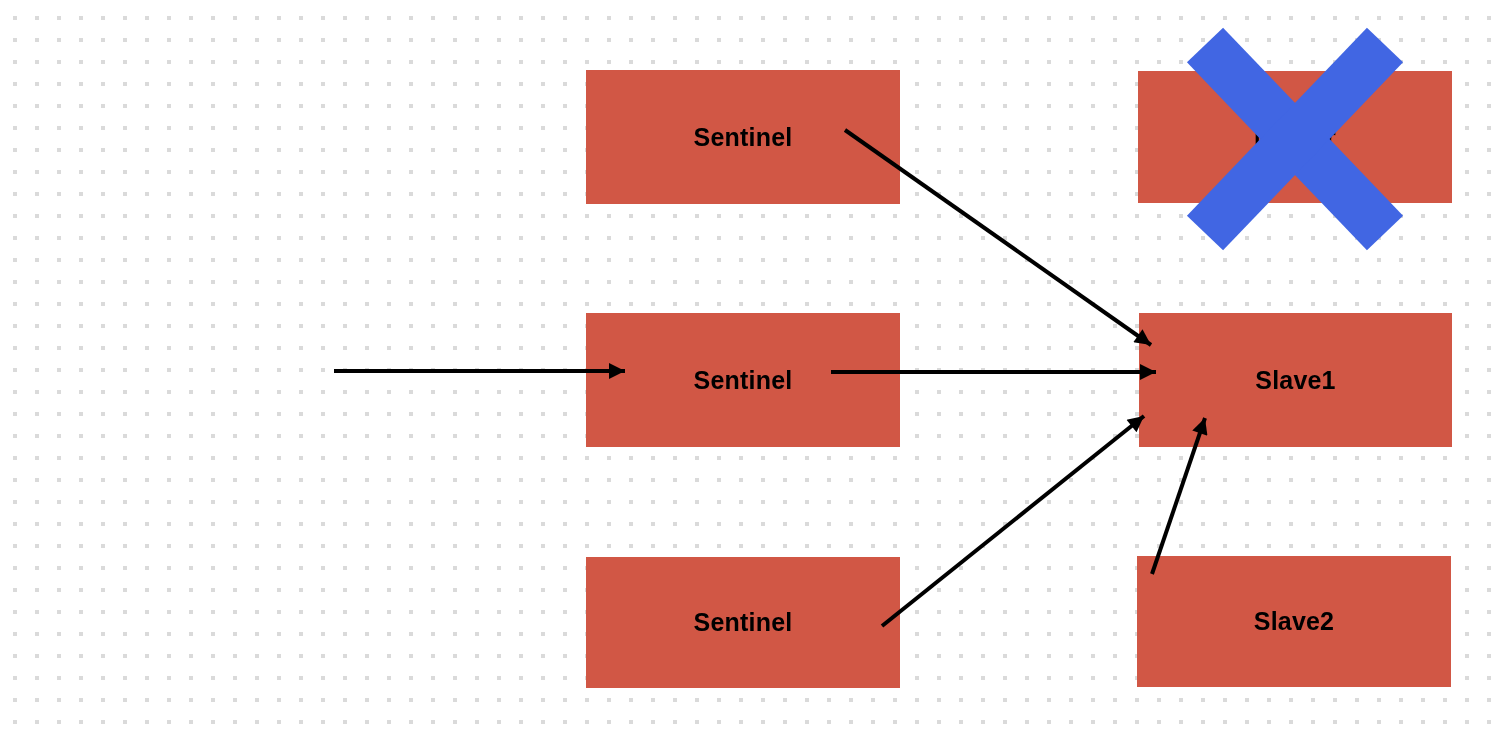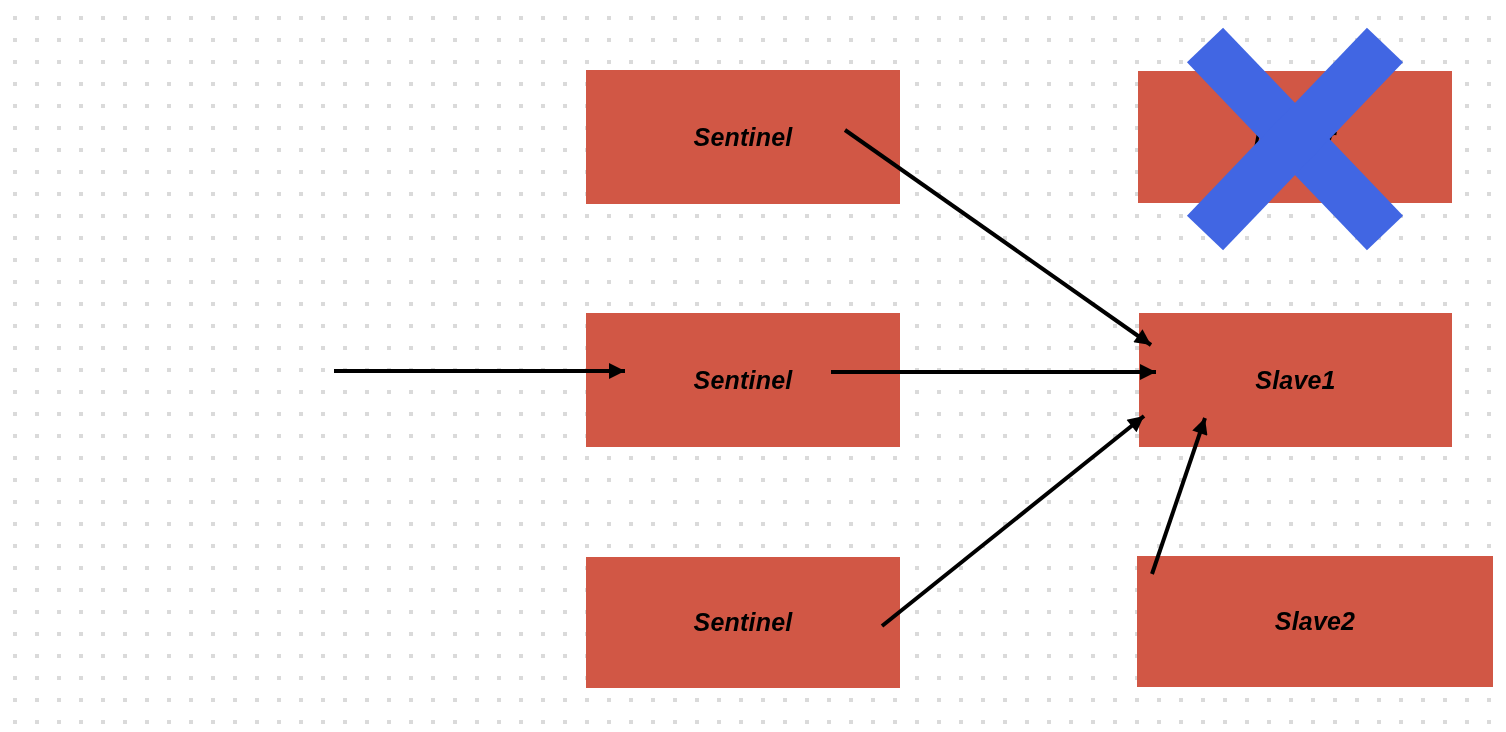--- a/index.html
+++ b/index.html
@@ -24,21 +24,20 @@
     align-items: center;
     justify-content: center;
     box-sizing: border-box;
   }
   .node .label {
     font-size: 25px;
     font-weight: 700;
     color: #000000;
     letter-spacing: 0.2px;
     user-select: none;
-    font-style: italic;
   }
   .node-red   { background: #d15745; }
   .node-green { background: #7cbb6e; }
   .overlay {
     position: absolute;
     left: 0;
     top: 0;
     width: 1506px;
     height: 732px;
     pointer-events: none;
@@ -63,21 +62,21 @@
   </div>
 
   <div class="node node-red" style="left:1138px; top:71px; width:314px; height:132px;">
     <span class="label">Master</span>
   </div>
 
   <div class="node node-red" style="left:1139px; top:313px; width:313px; height:134px;justify-content:center;">
     <span class="label">Slave1</span>
   </div>
 
-  <div class="node node-red" style="left:1137px; top:556px; width:356px; height:131px;">
+  <div class="node node-red" style="left:1137px; top:556px; width:314px; height:131px;">
     <span class="label">Slave2</span>
   </div>
 
   <svg class="overlay" viewBox="0 0 1506 732" xmlns="http://www.w3.org/2000/svg">
     <defs>
       <marker id="arrowhead" viewBox="0 0 10 10" refX="10" refY="5" markerWidth="5" markerHeight="4" orient="auto-start-reverse">
         <path d="M 0 0 L 10 5 L 0 10 z" fill="#000000"></path>
       </marker>
     </defs>
 

